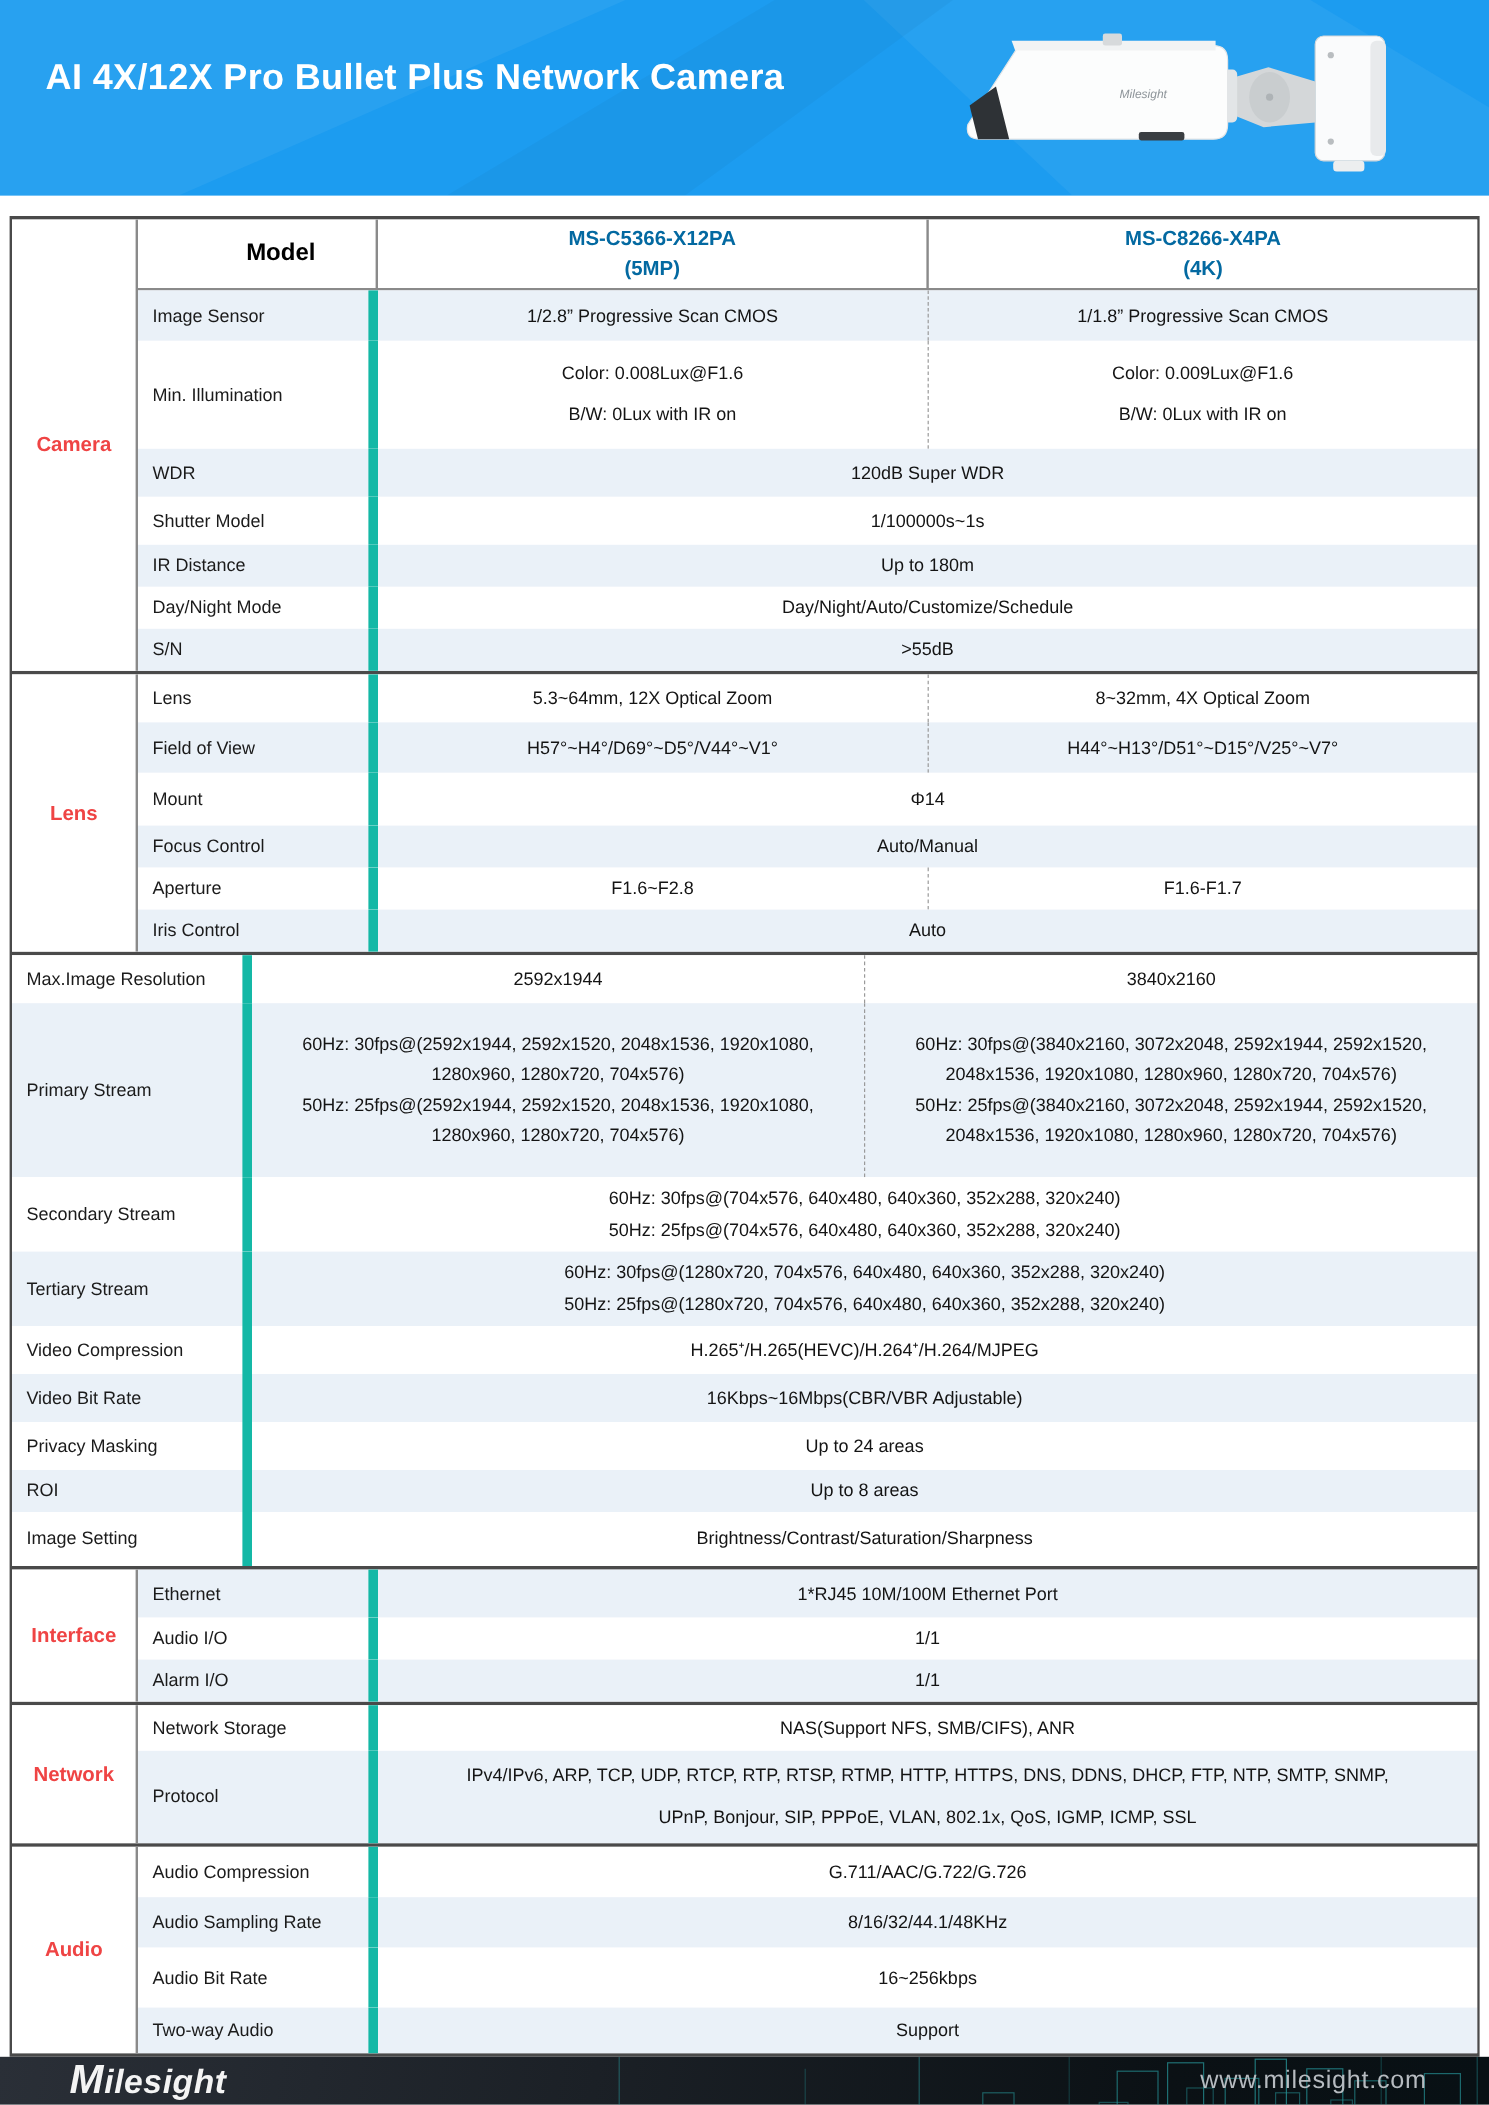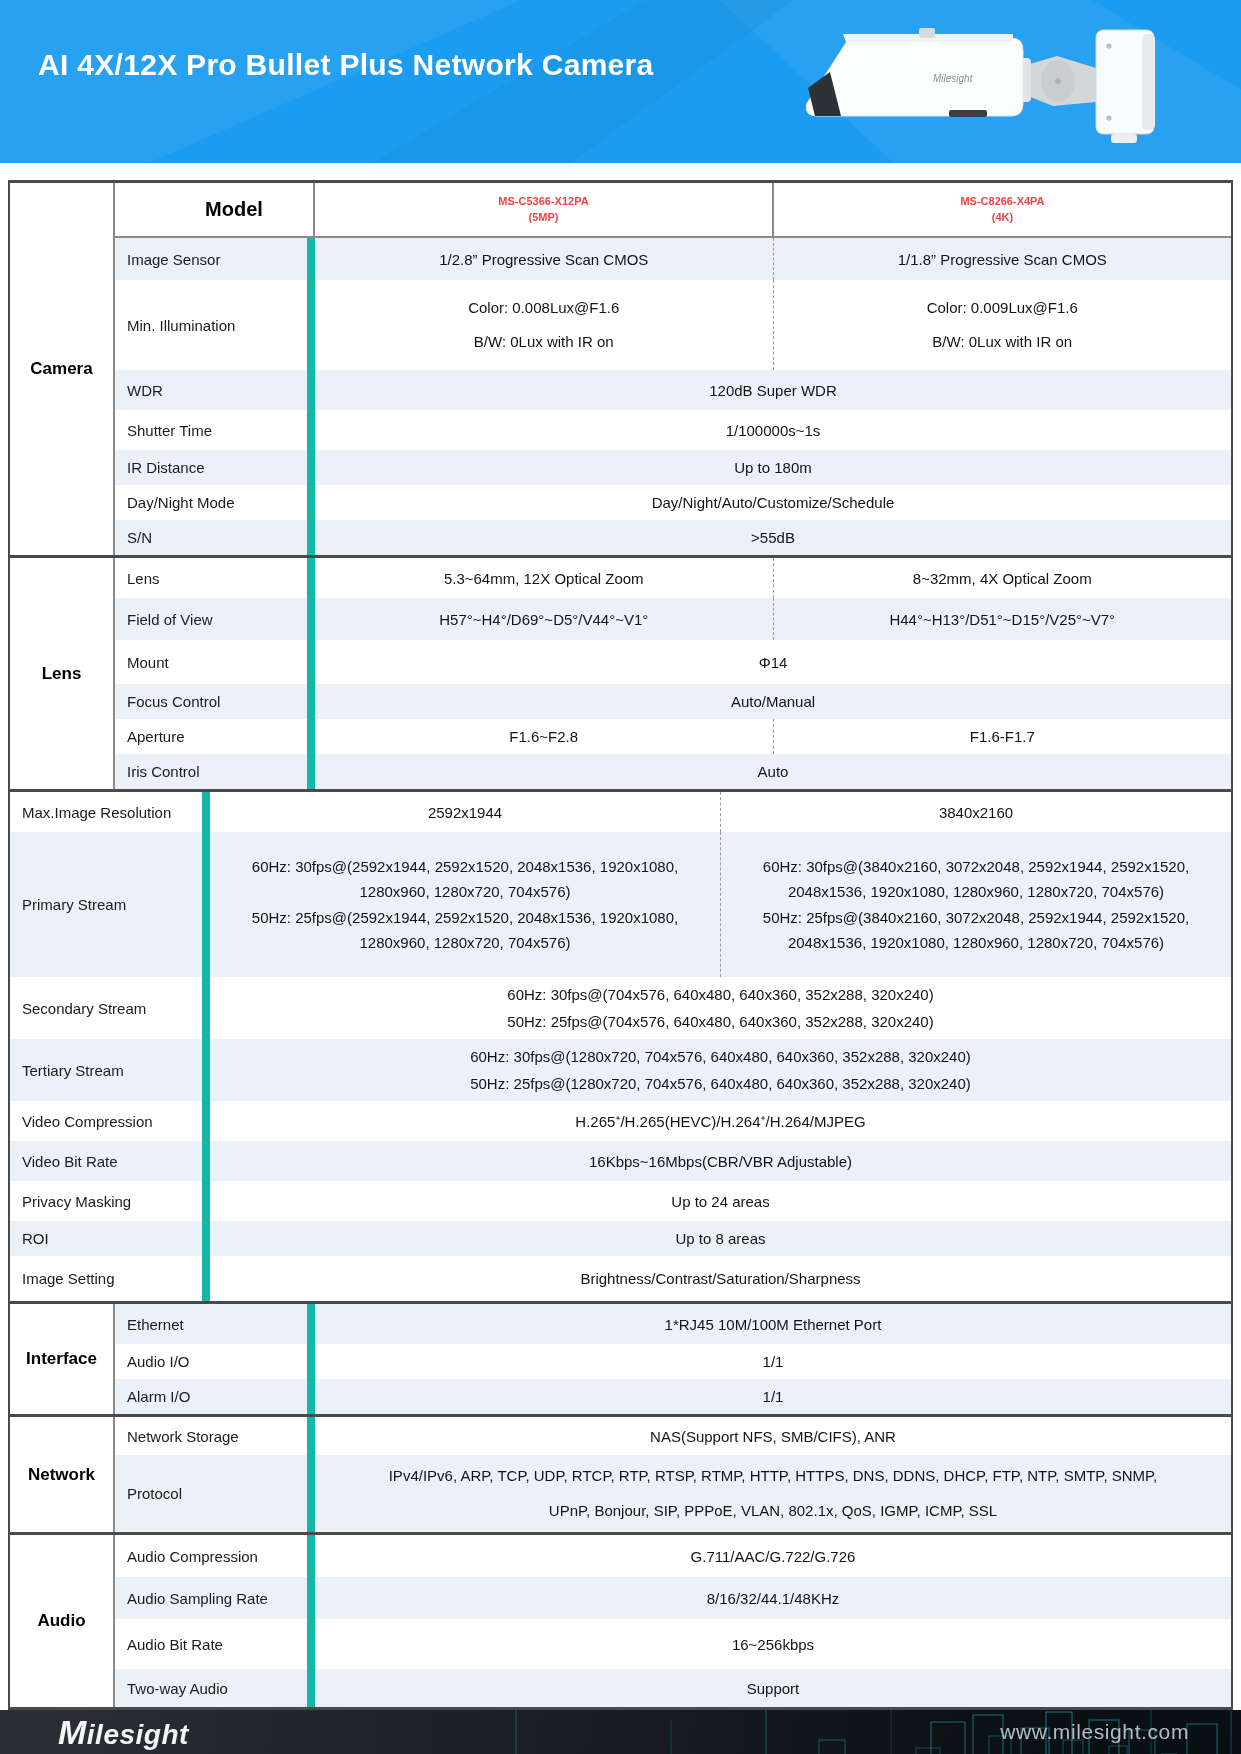--- a/index.html
+++ b/index.html
@@ -25,21 +25,21 @@
   
   .spec-table {
     margin:17px 8px 0 8px; width:1225px;
     border:2px solid #4a4a4a; border-top-width:3px; border-bottom-width:3px;
     flex:0 0 auto;
   }
   .section { display:flex; }
   .section + .section { border-top:3px solid #4a4a4a; }
   .cat {
     flex:0 0 105px; display:flex; align-items:center; justify-content:center;
-    font-size:17px; font-weight:bold; color:#000000;
+    font-size:17px; font-weight:bold; color:#ef4444;
     border-right:2px solid #8a8a8a; background:#fff; text-align:center;
   }
   .rows { flex:1 1 auto; display:flex; flex-direction:column; min-width:0; }
   .r { display:flex; min-height:var(--h,36px); background:#ffffff; }
   .r.alt { background:#eaf1f8; }
   .lbl {
     flex:0 0 200px; display:flex; align-items:center;
     padding:4px 8px 4px 12px; font-size:15px; color:#1b1b1b;
     border-right:8px solid #14b8a6;
   }
@@ -53,21 +53,21 @@
   .lh-tight { line-height:1.7; padding:6px 16px; }
 
   
   .r.head { border-bottom:2px solid #8a8a8a; }
   .model-lbl {
     flex:0 0 200px; display:flex; align-items:center; justify-content:center;
     font-size:20px; font-weight:bold; color:#000; border-right:2px solid #8a8a8a;padding-left:40px;
   }
   .model-cell {
     flex:1 1 0; display:flex; flex-direction:column; align-items:center; justify-content:center;
-    font-size:11px; font-weight:bold; color:#ef4444; line-height:1.45; padding:4px 4px;
+    font-size:17px; font-weight:bold; color:#0369a1; line-height:1.45; padding:4px 4px;
   }
   .model-cell-r { border-left:2px solid #8a8a8a; }
 
   
   .footer {
     margin-top:auto; position:relative; height:85px; overflow:hidden;
     background:linear-gradient(100deg,#2a2f37 0%, #1b2026 40%, #0b1115 78%, #081014 100%);
   }
   .skyline { position:absolute; right:0; top:0; height:85px; }
   .brand {
@@ -133,21 +133,21 @@
         <div class="val-l lh-wide">Color: 0.008Lux@F1.6
 B/W: 0Lux with IR on</div>
         <div class="val-r lh-wide">Color: 0.009Lux@F1.6
 B/W: 0Lux with IR on</div>
       </div>
       <div class="r alt" style="--h:40px">
         <div class="lbl">WDR</div>
         <div class="val">120dB Super WDR</div>
       </div>
       <div class="r" style="--h:40px">
-        <div class="lbl">Shutter Time</div>
+        <div class="lbl">Shutter Model</div>
         <div class="val">1/100000s~1s</div>
       </div>
       <div class="r alt" style="--h:30px">
         <div class="lbl">IR Distance</div>
         <div class="val">Up to 180m</div>
       </div>
       <div class="r" style="--h:28px">
         <div class="lbl">Day/Night Mode</div>
         <div class="val">Day/Night/Auto/Customize/Schedule</div>
       </div>

